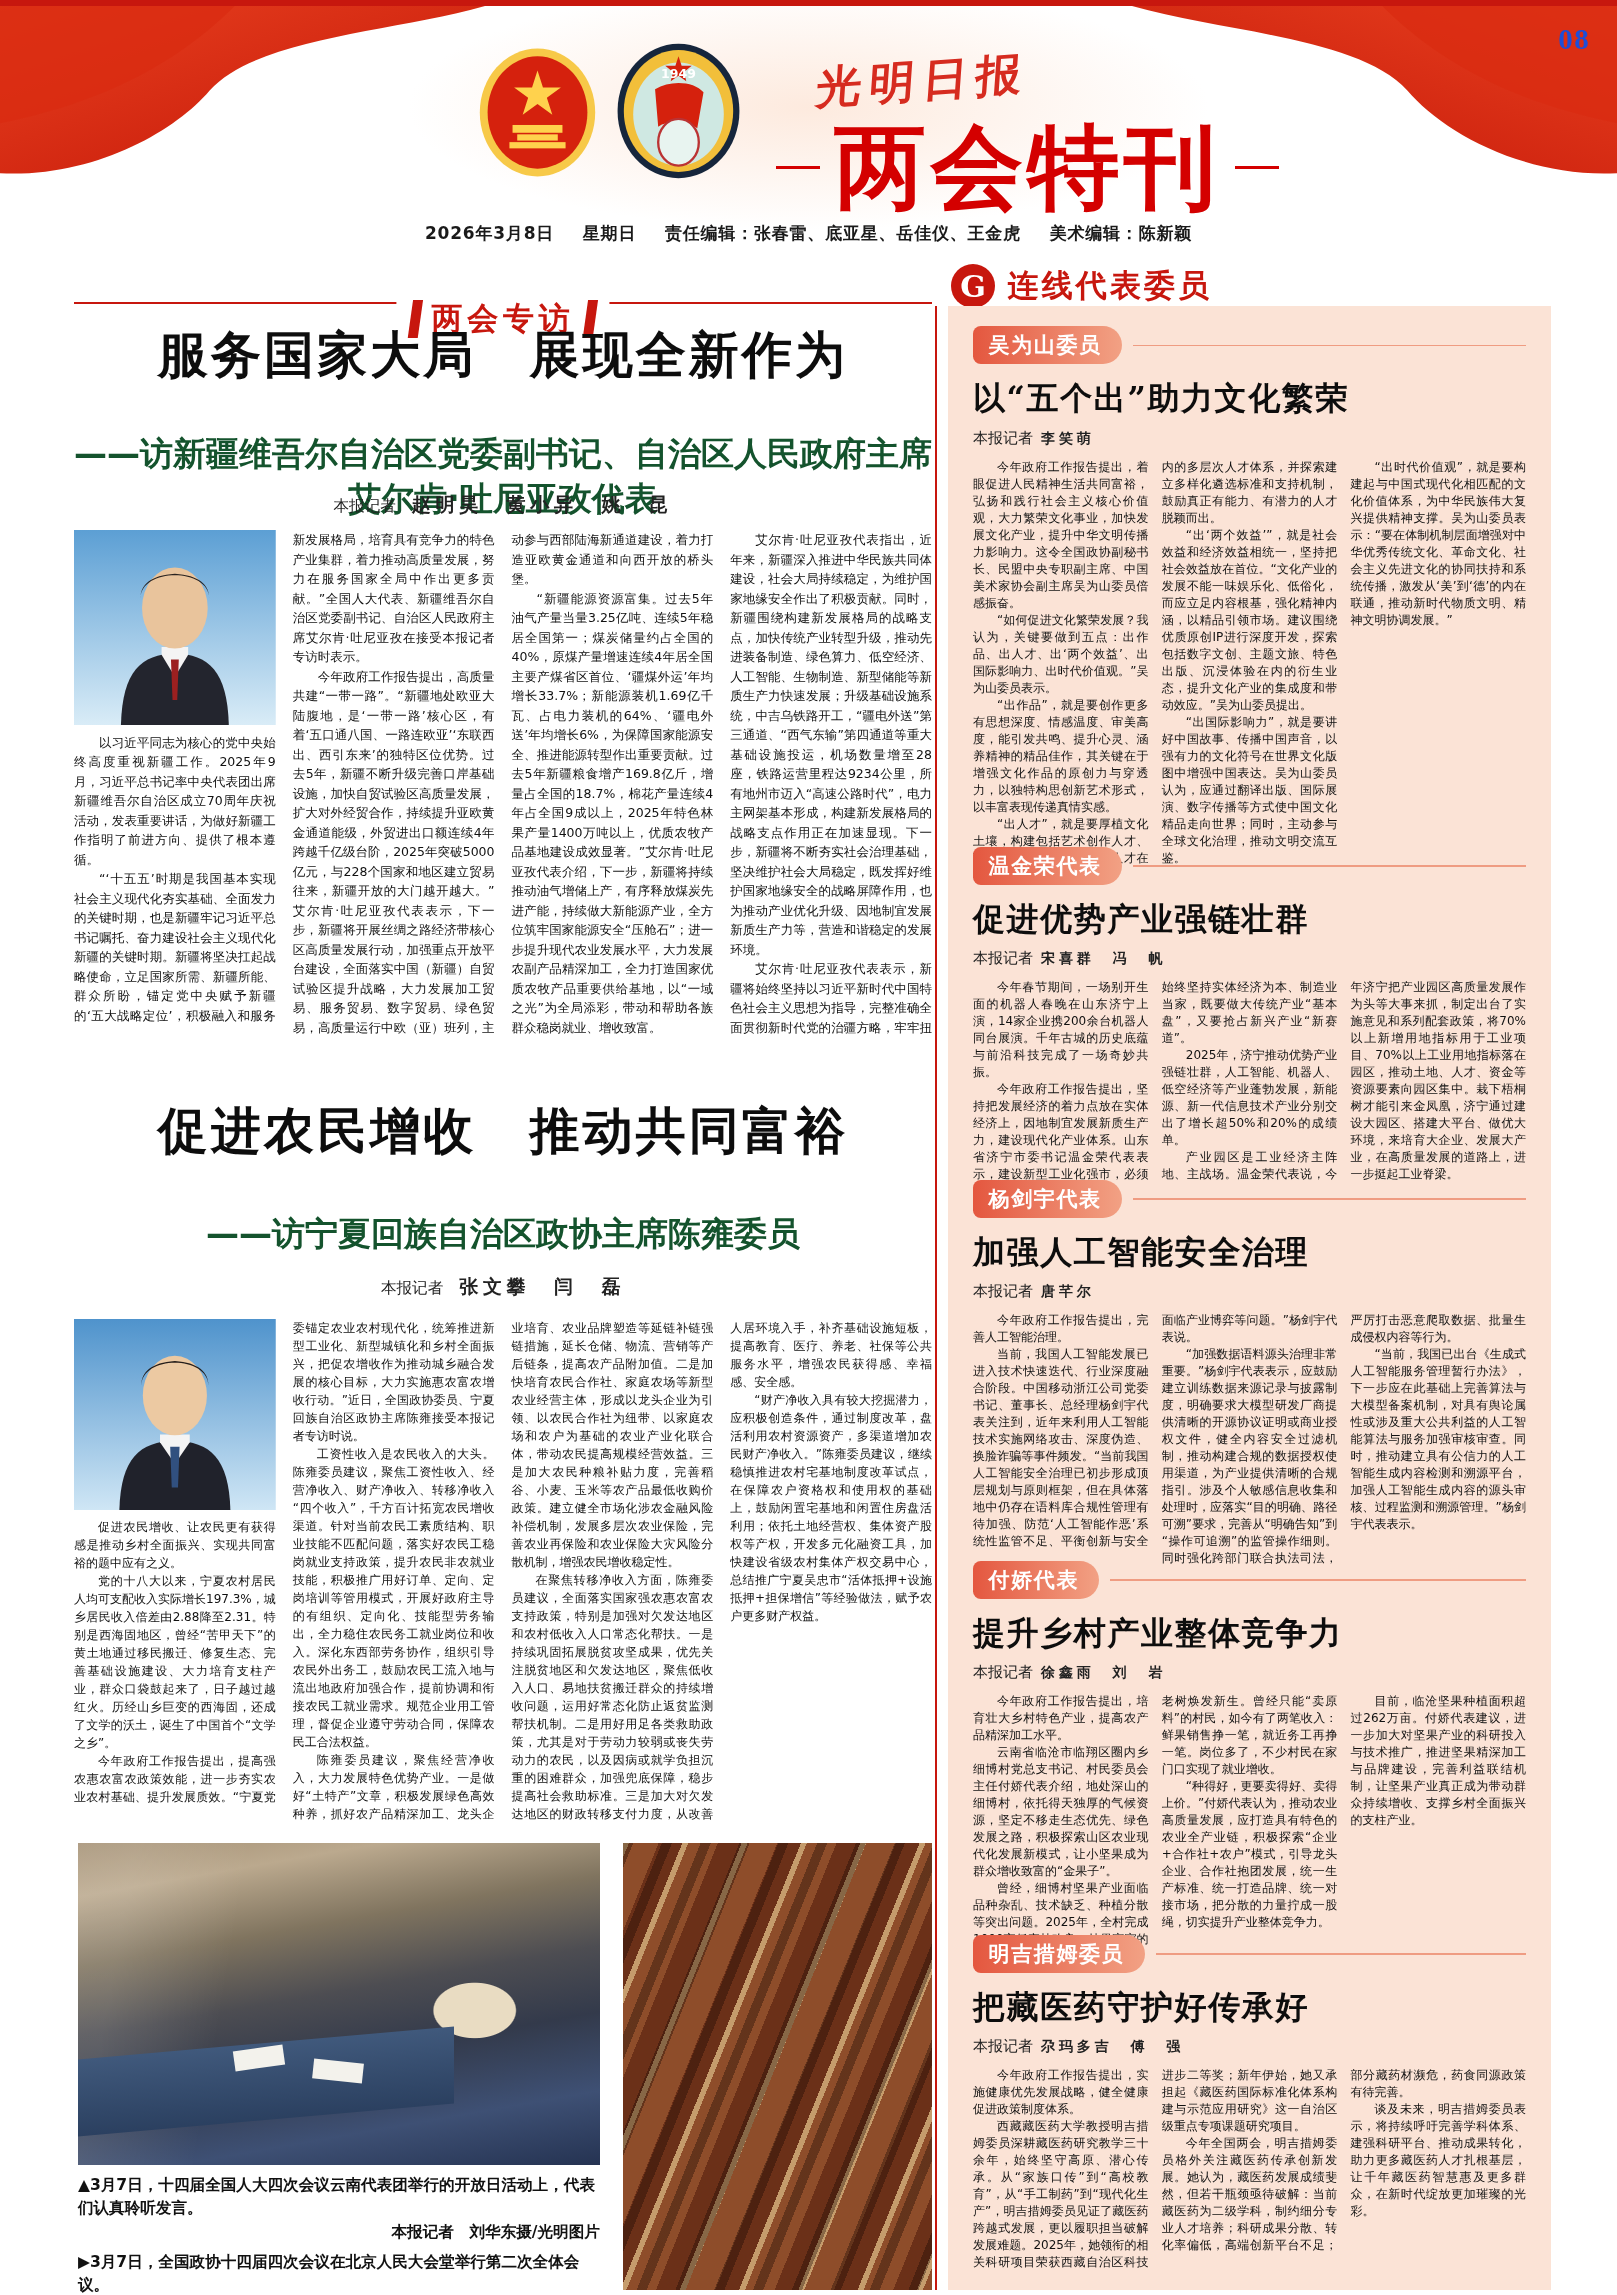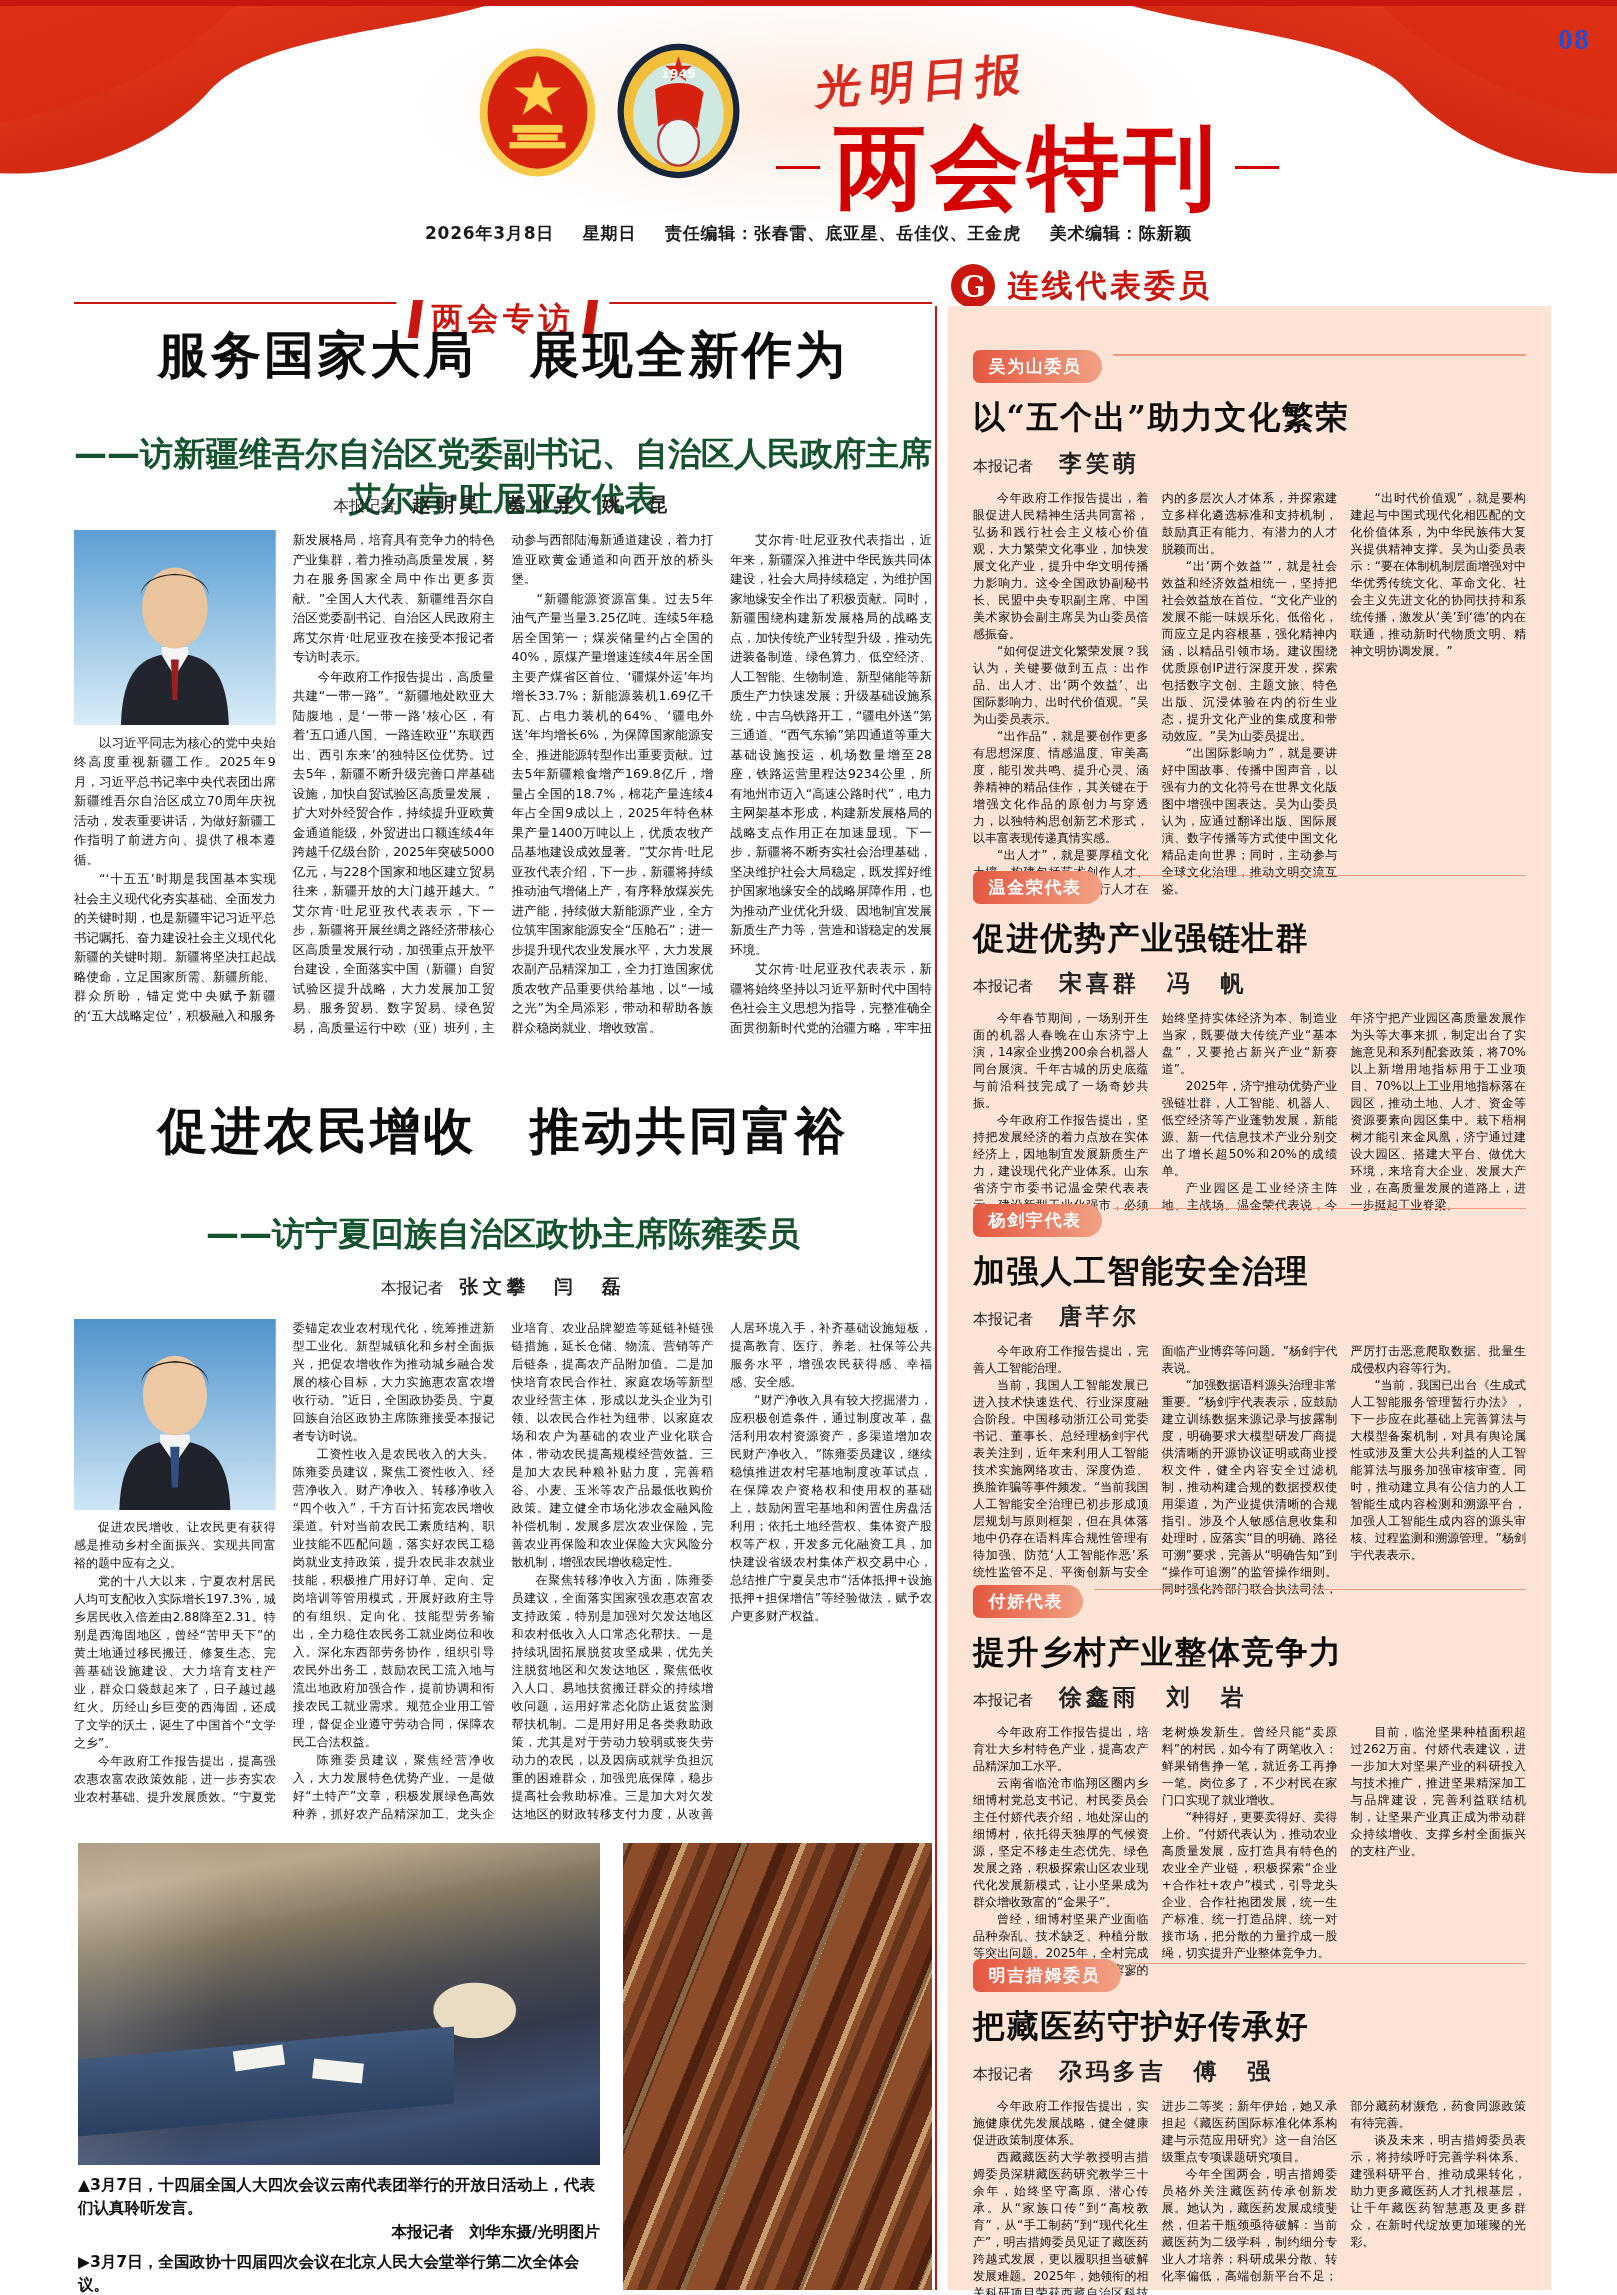--- a/index.html
+++ b/index.html
@@ -83,27 +83,27 @@
 
   
   .rail-header{position:absolute;left:3.1px;top:6.3px;display:flex;align-items:center;}
   .g-logo{width:44px;height:44px;border-radius:50%;background:#c7170e;color:#fff;font-weight:900;
       font-size:30px;display:flex;align-items:center;justify-content:center;font-family:"DejaVu Serif",serif;}
   .rail-header .t{color:#c7170e;font-size:31px;font-weight:900;letter-spacing:3.1px;margin-left:12.5px;
       font-family:"DejaVu Serif",serif;}
   .rail-panel{position:absolute;left:0;top:48px;width:603px;height:1984px;background:#fbe3d6;}
   .sec{position:absolute;left:25px;width:553px;}
   .pill-row{display:flex;align-items:center;}
-  .pill{color:#fff;font-size:17px;font-weight:800;letter-spacing:1.6px;padding:4.7px 20.3px 5.5px 15.6px;
-      background:linear-gradient(90deg,#e4573f,#f2a184);border-radius:7.8px 19px 19px 7.8px;margin-top:24px;}
+  .pill{color:#fff;font-size:21px;font-weight:800;letter-spacing:1.6px;padding:4.7px 20.3px 5.5px 15.6px;
+      background:linear-gradient(90deg,#e4573f,#f2a184);border-radius:7.8px 19px 19px 7.8px;}
   .pill-row::after{content:"";flex:1;height:1.6px;background:#ef9c82;margin-left:11px;}
   .sec-head{font-size:32px;font-weight:900;color:#0d0d0d;margin:12.5px 0 7.8px 0;letter-spacing:1.6px;
       font-family:"DejaVu Serif",serif;}
   .sec-byline{font-size:15px;color:#222;margin-bottom:11px;}
-  .sec-byline b{font-size:23px;letter-spacing:3.9px;margin-left:26px;}
+  .sec-byline b{font-size:14px;letter-spacing:3.9px;margin-left:8px;}
   .sec-body{position:relative;column-count:3;column-gap:13.3px;font-size:12px;line-height:17px;
       text-align:justify;overflow:hidden;column-fill:auto;}
   .sec-body p{margin:0;text-indent:2em;}
   .s1 .sec-body{height:413px;} .s2 .sec-body{height:209px;} .s3 .sec-body{height:259px;}
   .s4 .sec-body{height:258px;} .s5 .sec-body{height:213px;}
   .s1{top:20.3px;} .s2{top:541px;} .s3{top:874px;} .s4{top:1255px;} .s5{top:1629px;}
 </style>
 </head>
 <body>
 

